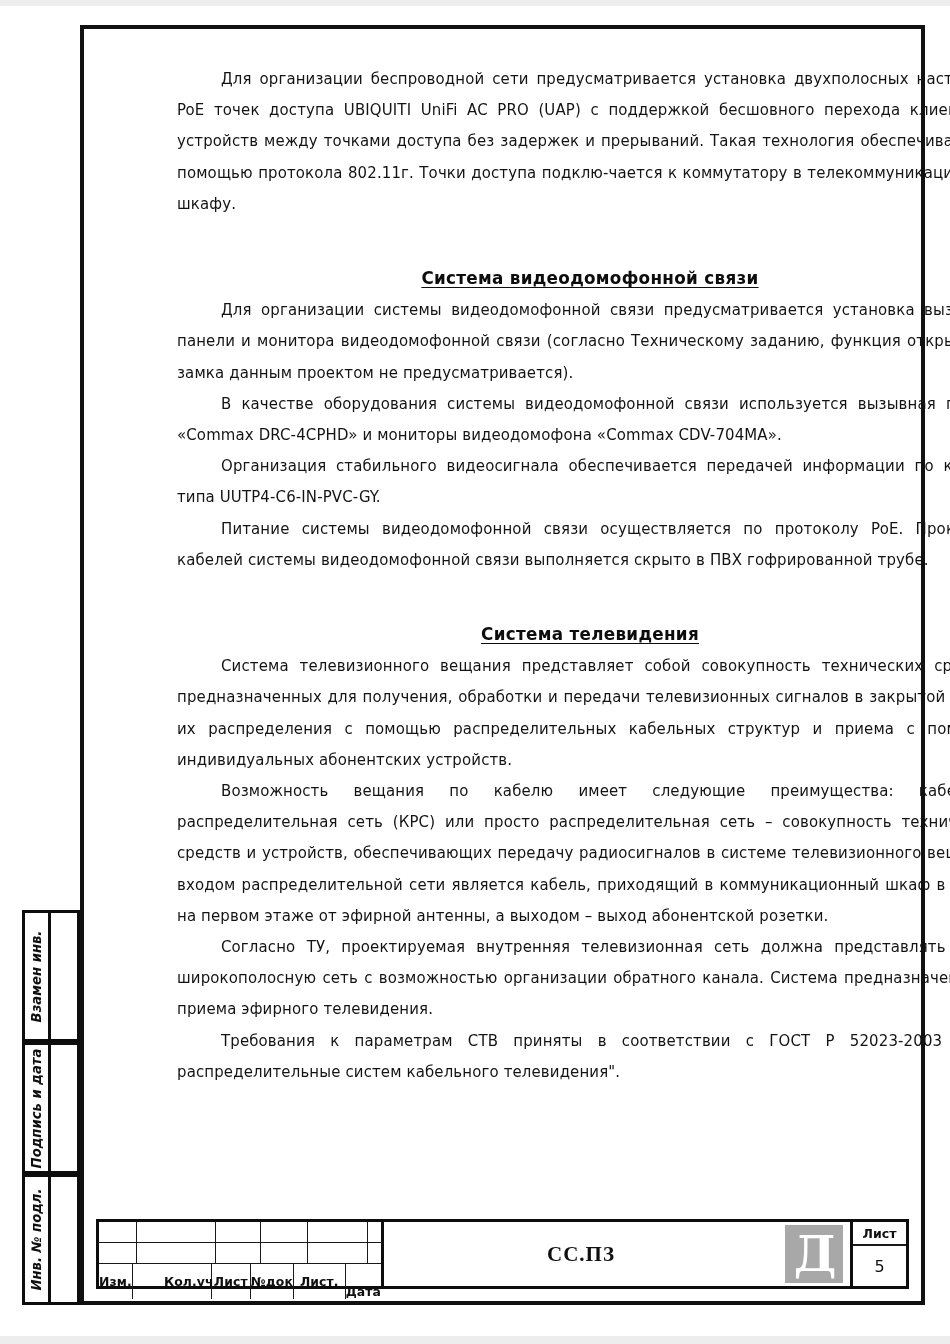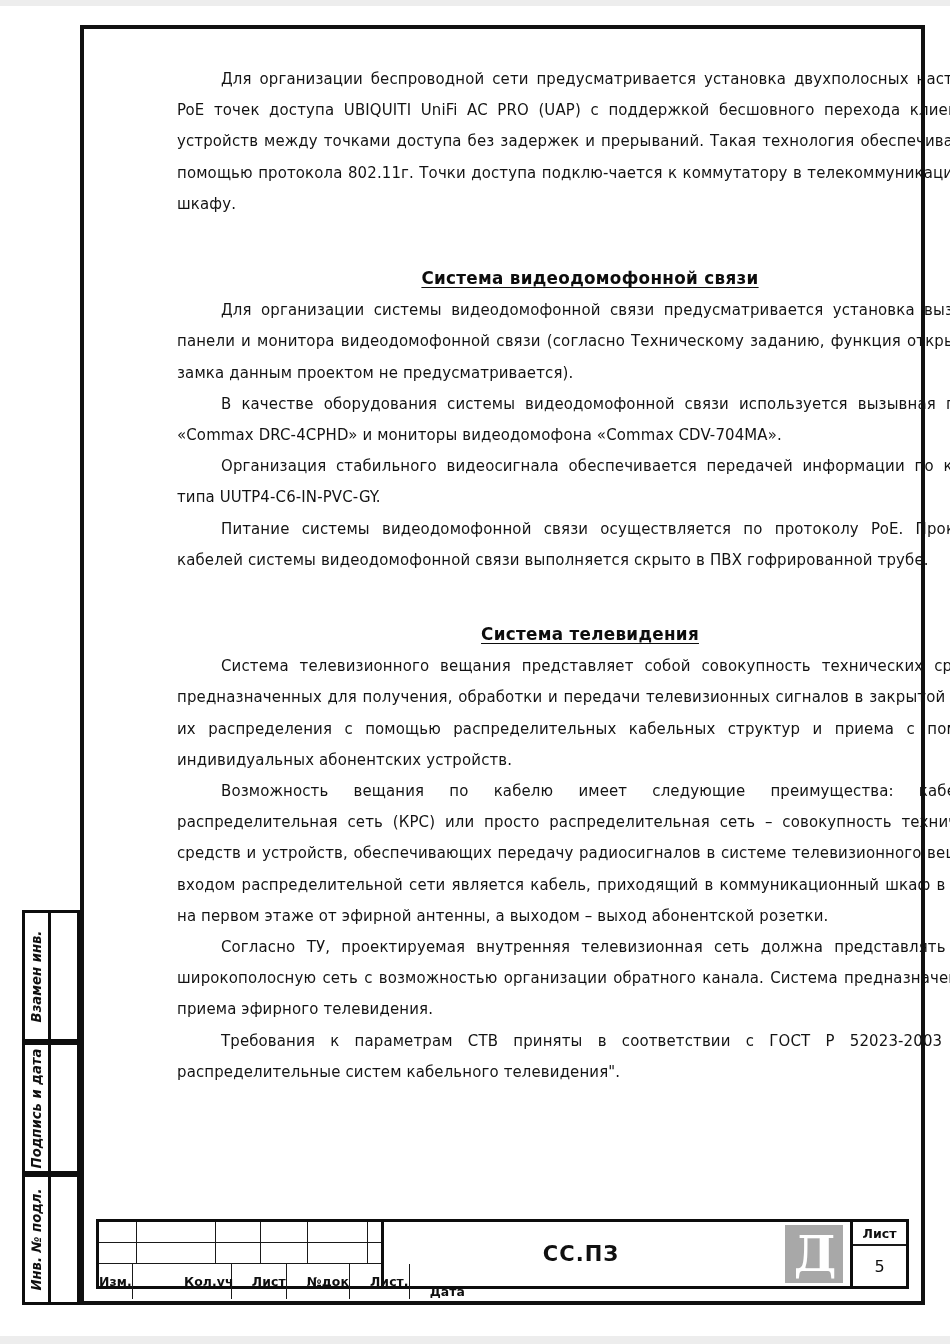--- a/index.html
+++ b/index.html
@@ -132,21 +132,21 @@
     box-sizing: border-box;
     display: flex;
     flex-direction: column;
   }
   .tb-row {
     flex: 1;
     display: flex;
     border-bottom: 1.6px solid #1a1a1a;
     box-sizing: border-box;
   }
-  .tb-row.last { border-bottom: none; gap: 20px; }
+  .tb-row.last { border-bottom: none; }
   .tb-cell {
     border-right: 1.6px solid #1a1a1a;
     box-sizing: border-box;
     display: flex;
     align-items: center;
     justify-content: center;
     font-size: 12.4px;
     color: #0f0f0f;
     font-weight: bold;
     letter-spacing: 0.1px;
@@ -162,20 +162,21 @@
   .tb-doccode {
     flex: 1;
     display: flex;
     align-items: center;
     justify-content: center;
     font-size: 21px;
     font-weight: bold;
     color: #101010;
     letter-spacing: 1px;
     position: relative;
+    font-family: Liberation Serif, serif;
   }
 
   .tb-logo {
     width: 72px;
     display: flex;
     align-items: center;
     justify-content: center;
   }
   .logo-square {
     width: 58px;

